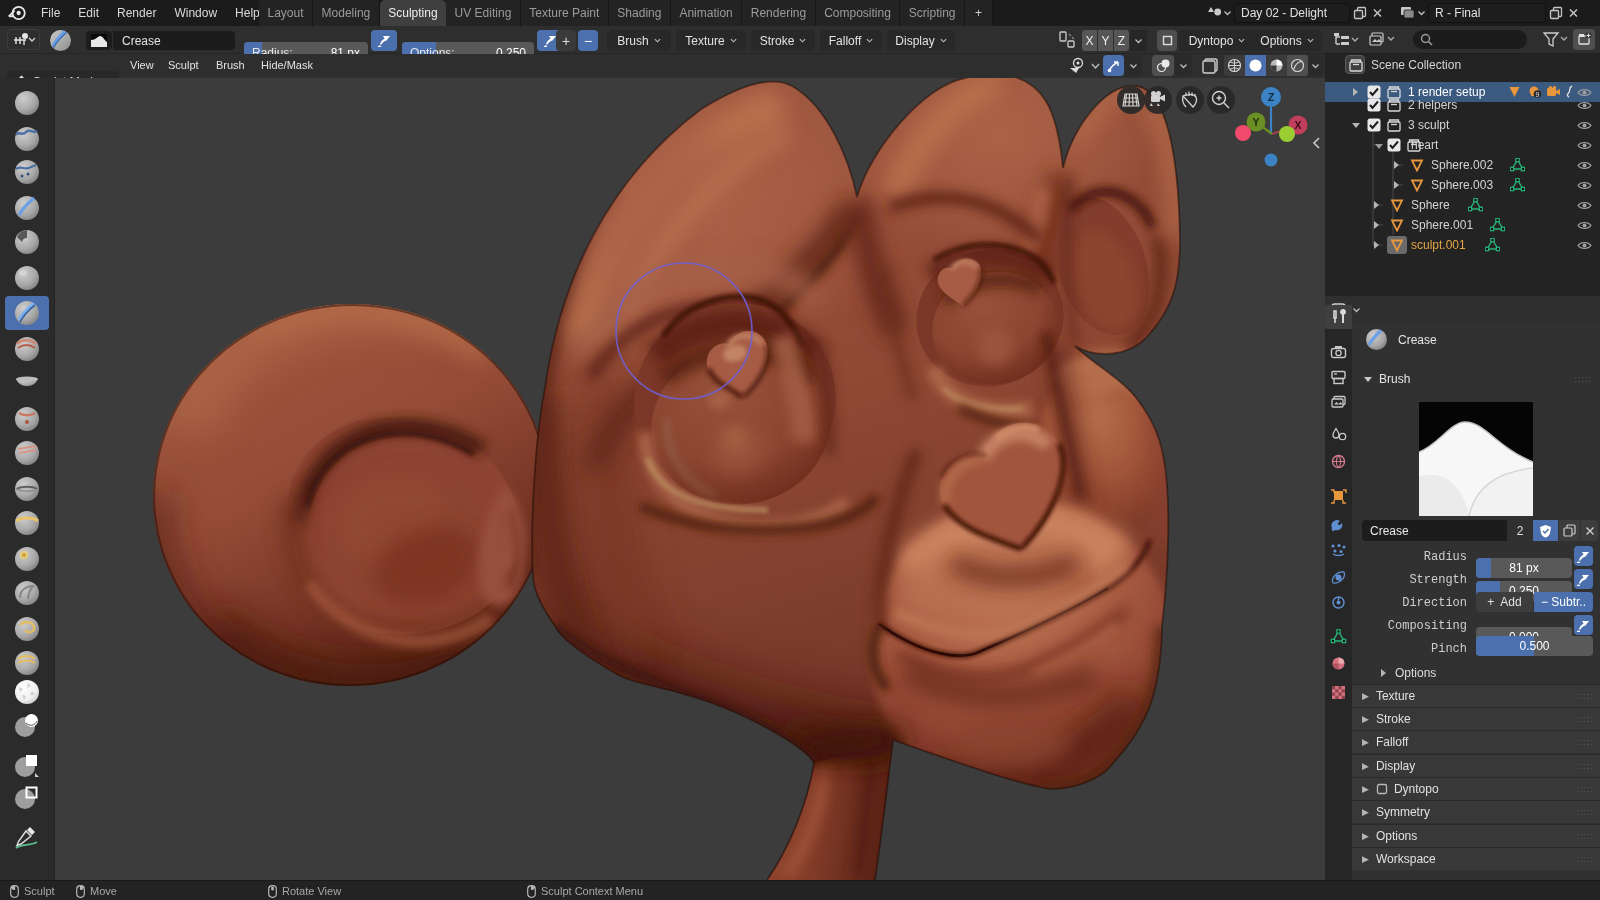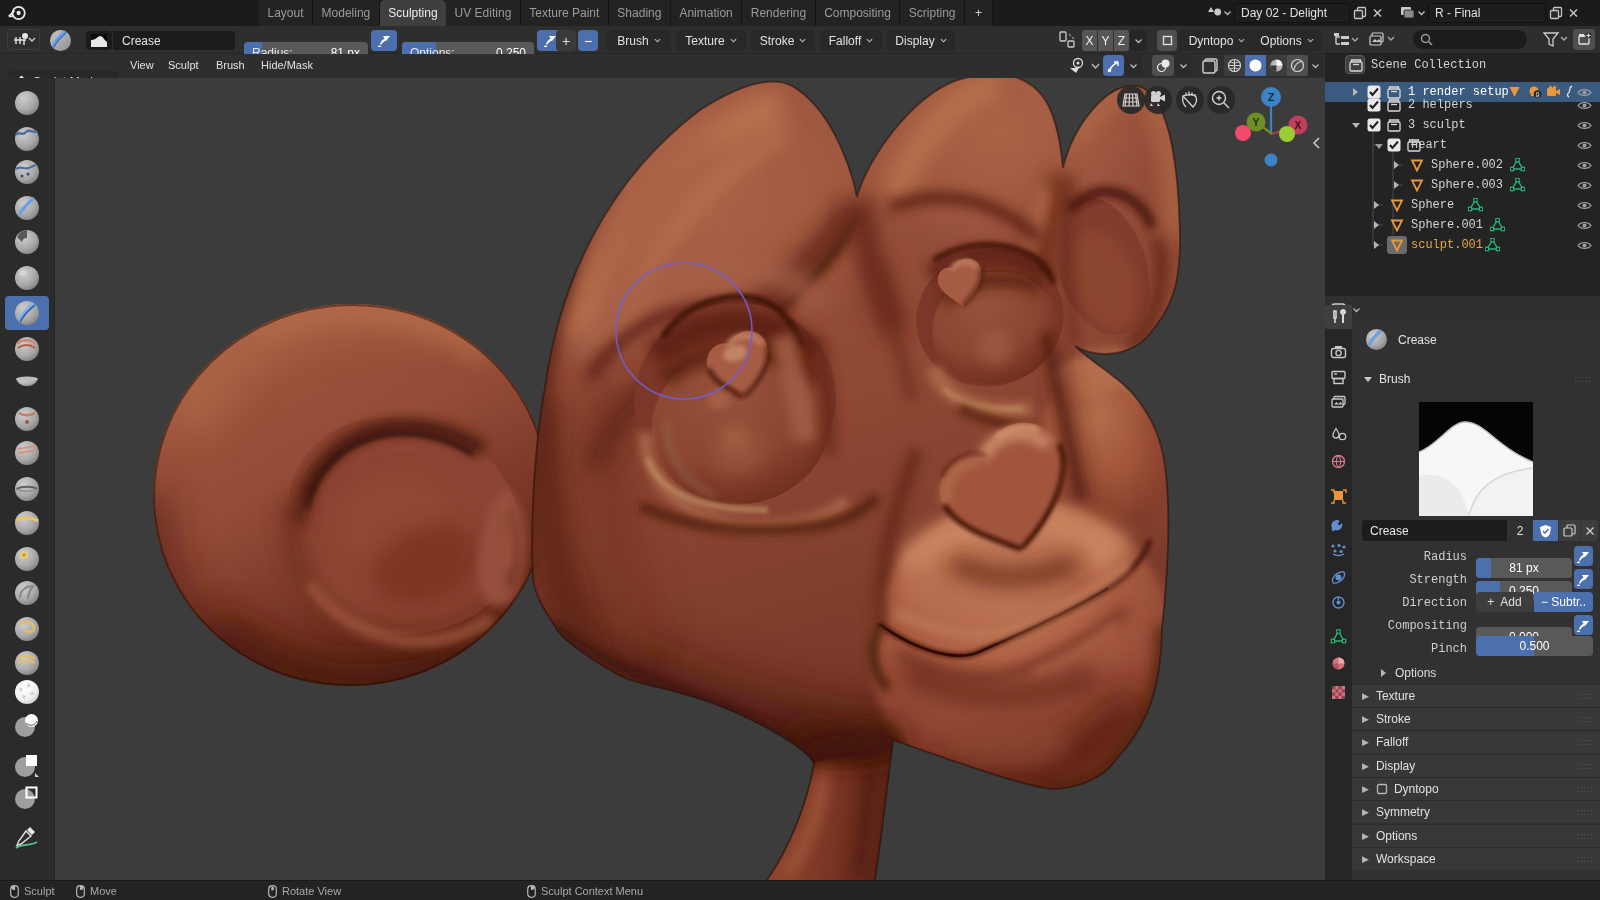--- a/index.html
+++ b/index.html
@@ -39,21 +39,21 @@
 .tbtn { position:absolute; left:5px; width:44px; height:34px; border-radius:4px;
   display:flex; align-items:center; justify-content:center; }
 .tbtn.active { background:#4b70ad; }
 
 #viewport { position:absolute; left:55px; top:78px; width:1270px; height:802px; background:#3c3c3c; overflow:hidden; }
 
 #rpanel { position:absolute; left:1325px; top:26px; width:275px; height:854px; background:#232323; }
 #outliner-hdr { position:absolute; left:0; top:0; width:275px; height:28px; background:#2e2e2e;
   border-bottom:1px solid #1f1f1f; }
 #outliner { position:absolute; left:0; top:28px; width:275px; height:242px; background:#232323; font-size:12px; }
-.orow { position:absolute; left:0; width:275px; height:20px; display:flex; align-items:center; color:#d4d4d4;font-family:Liberation Mono, monospace; }
+.orow { position:absolute; left:0; width:275px; height:20px; display:flex; align-items:center; color:#d4d4d4; }
 .orow .eye { position:absolute; right:8px; }
 #props { position:absolute; left:0; top:270px; width:275px; height:584px; background:#2f2f2f; }
 #ptabs { position:absolute; left:0; top:26px; width:27px; height:558px; background:#262626; }
 .ptab { position:absolute; left:0; width:27px; height:24px; display:flex; align-items:center; justify-content:center; }
 .ptab.active { background:#3f3f3f; border-radius:3px 0 0 3px; }
 .psec { position:absolute; left:27px; width:248px; height:23px; background:#383838;
   border-top:1px solid #2a2a2a; display:flex; align-items:center; color:#e0e0e0; font-size:12px; }
 .psec .arr { margin:0 7px 0 10px; color:#b5b5b5; font-size:9px; }
 .dots { position:absolute; right:6px; color:#5f5f5f; font-size:9px; letter-spacing:1px; }
 .plab { position:absolute; text-align:right; color:#cecece;font-family:Liberation Mono, monospace; }
@@ -66,20 +66,27 @@
 </head>
 <body>
 <div id="app">
   <div id="topbar">
     <svg class="abs" style="left:8px;top:5px" width="18" height="16" viewBox="0 0 22 18">
       <circle cx="13" cy="9" r="7.5" fill="none" stroke="#e8e8e8" stroke-width="2.2"></circle>
       <circle cx="13" cy="9" r="2.6" fill="#e8e8e8"></circle>
       <path d="M1 13 L8 6" stroke="#e8e8e8" stroke-width="2.2" fill="none"></path>
       <path d="M1 13 L6 13" stroke="#e8e8e8" stroke-width="2.2" fill="none"></path>
     </svg>
+    <div class="menus">
+      <span>File</span>
+        <span>Edit</span>
+        <span>Render</span>
+        <span>Window</span>
+        <span>Help</span>
+    </div>
     <div class="tabs">
       <div class="tab">Layout</div>
       <div class="tab">Modeling</div>
       <div class="tab active">Sculpting</div>
       <div class="tab">UV Editing</div>
       <div class="tab">Texture Paint</div>
       <div class="tab">Shading</div>
       <div class="tab">Animation</div>
       <div class="tab">Rendering</div>
       <div class="tab">Compositing</div>

